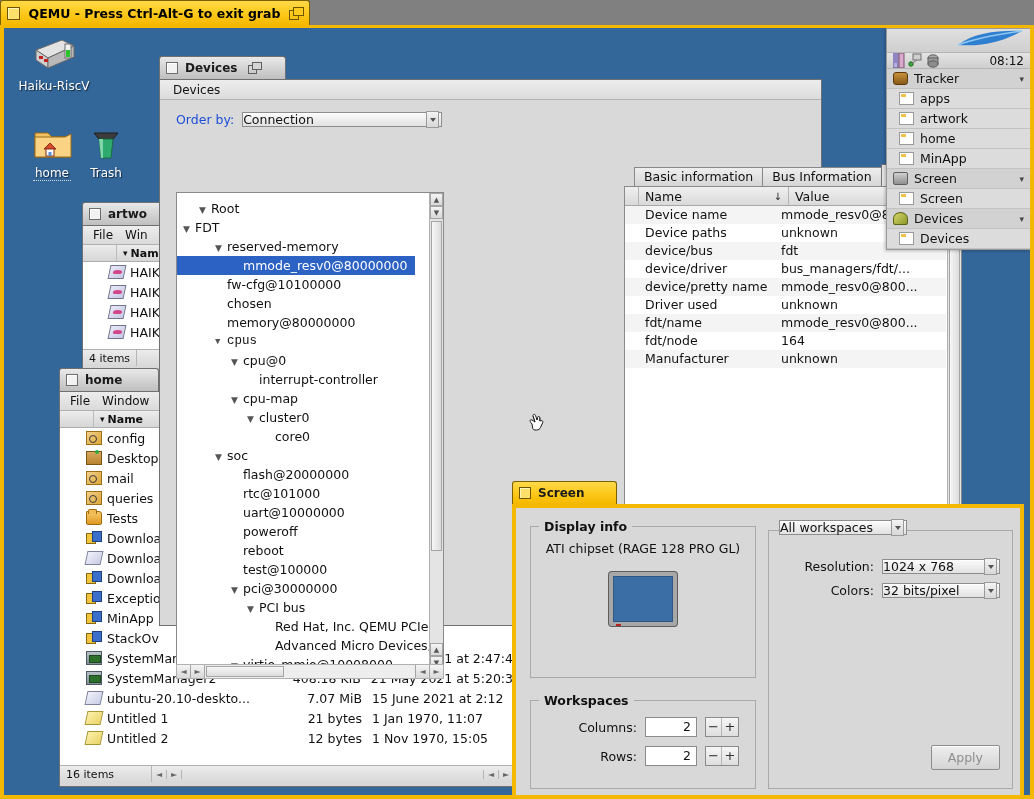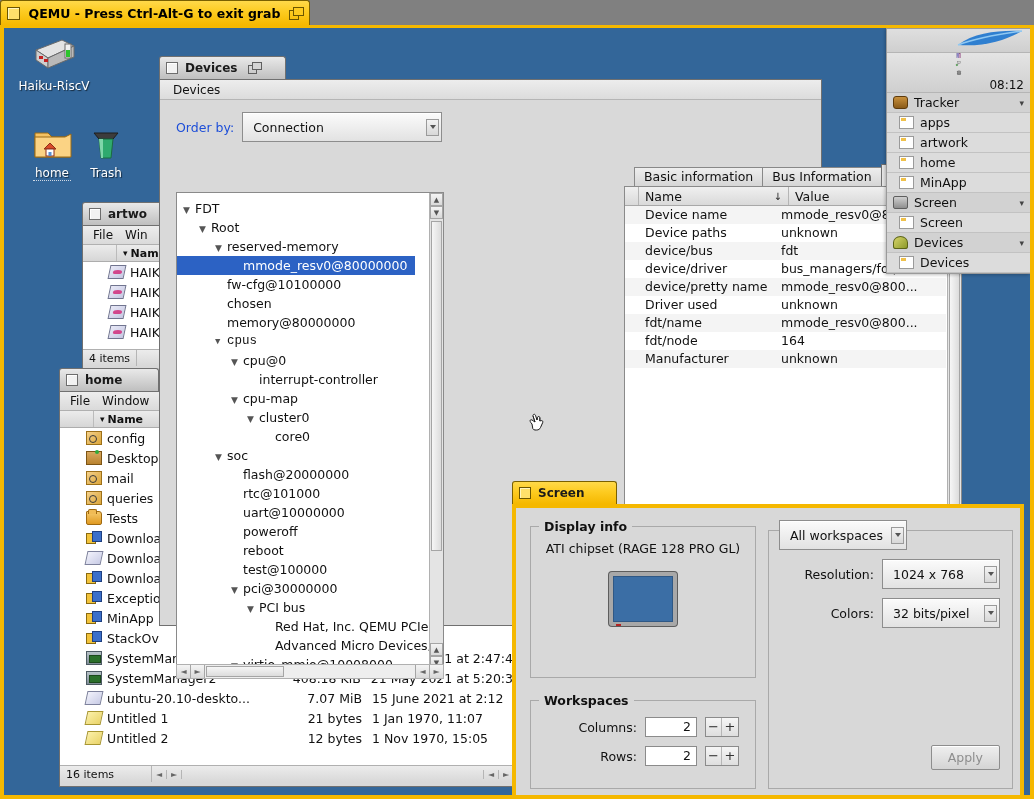--- a/index.html
+++ b/index.html
@@ -100,22 +100,22 @@
     height: 20px; background: linear-gradient(to bottom,#ededed,#dcdcdc);
     border-bottom: 1px solid #b5b5b5; display:flex; align-items:center;
     padding: 0 8px; font-size: 12px; color:#111;
   }
   .menubar .mi { padding: 0 5px; }
 
   .orderby-row { display:flex; align-items:center; gap:8px; padding: 12px 12px 8px 16px; }
   .orderby-row .lbl { font-size: 12.5px; color:#1d4ed8; }
   .hselect {
     background: linear-gradient(to bottom,#fbfbfb,#e2e2e2);
-    border: 1px solid #8d8d8d; height: 30px; display:flex; align-items:center;
-    padding: 0 2px 0 10px; font-size: 12.5px; color:#111; position:relative;
+    border: 1px solid #8d8d8d; height: 15px; display:flex; align-items:center;
+    padding: 0 2px 0 0; font-size: 12.5px; color:#111; position:relative;
     box-shadow: inset 0 1px 0 #fff;
   }
   .hselect .txt { flex: 1; white-space: nowrap; overflow:hidden; }
   .hselect .arrowbox {
     width: 13px; height: 17px; margin-left: 5px;
     background: linear-gradient(to bottom,#f3f3f3,#d8d8d8);
     border: 1px solid #9a9a9a; display:flex; align-items:center; justify-content:center;
   }
   .hselect .arrowbox::after {
     content:""; border-left:3px solid transparent; border-right:3px solid transparent;
@@ -279,23 +279,23 @@
   }
 
   
   #deskbar {
     position:absolute; right:0; top:0; width:144px; z-index:60;
     background:#d6d6d6; border:1px solid #9a9a9a; border-right:none;
     box-shadow: -1px 1px 3px rgba(0,0,0,.25);
   }
   #deskbar .leafarea { height:23px; background:linear-gradient(to bottom,#dfdfdf,#cfcfcf); position:relative; overflow:hidden;}
   #deskbar .tray {
-    height:41px; background:linear-gradient(to bottom,#e4e4e4,#cfcfcf);
+    height:17px; background:linear-gradient(to bottom,#e4e4e4,#cfcfcf);
     border-top:1px solid #b5b5b5; border-bottom:1px solid #b5b5b5;
-    display:flex; align-items:center; gap:3px; padding:0 6px;flex-direction:column;
+    display:flex; align-items:flex-end; gap:3px; padding:0 6px;
   }
   #deskbar .clock { margin-left:auto; font-size:12px; color:#111; }
   .db-item {
     height:20px; display:flex; align-items:center; gap:6px; padding:0 6px;
     font-size:12.5px; color:#111; background:#d2d2d2; border-bottom:1px solid #c2c2c2;
   }
   .db-item.sub { background:#dcdcdc; padding-left:12px; }
   .db-item .chev { margin-left:auto; font-size:9px; color:#444; }
   .db-ic { width:15px; height:13px; flex:none; position:relative; }
   .db-ic.tracker { background:linear-gradient(to bottom,#c8903c,#8a5a18); border:1px solid #5d3a0c; border-radius:3px; }
@@ -448,22 +448,22 @@
           <div class="orderby-row">
             <span class="lbl">Order by:</span>
             <div class="hselect" style="width:200px;">
               <span class="txt">Connection</span>
               <span class="arrowbox"></span>
             </div>
           </div>
 
           <div class="tree-pane">
             <div class="tree-list" id="tree-list">
+                <div class="trow" style="padding-left: 22px;"><span class="arw">▼</span><span>Root</span></div>
                 <div class="trow" style="padding-left: 6px;"><span class="arw">▼</span><span>FDT</span></div>
-                <div class="trow" style="padding-left: 22px;"><span class="arw">▼</span><span>Root</span></div>
                 <div class="trow" style="padding-left: 38px;"><span class="arw">▼</span><span>reserved-memory</span></div>
                 <div><div class="trow sel" style="padding-left: 54px; display: inline-block; width: auto; padding-right: 8px;"><span class="arw none" style="color: rgb(255, 255, 255);"></span><span>mmode_resv0@80000000</span></div></div>
                 <div class="trow" style="padding-left: 38px;"><span class="arw none"></span><span>fw-cfg@10100000</span></div>
                 <div class="trow" style="padding-left: 38px;"><span class="arw none"></span><span>chosen</span></div>
                 <div class="trow" style="padding-left: 38px;"><span class="arw none"></span><span>memory@80000000</span></div>
                 <div class="trow" style="padding-left: 38px; font-family: Liberation Mono, monospace;"><span class="arw">▼</span><span>cpus</span></div>
                 <div class="trow" style="padding-left: 54px;"><span class="arw">▼</span><span>cpu@0</span></div>
                 <div class="trow" style="padding-left: 70px;"><span class="arw none"></span><span>interrupt-controller</span></div>
                 <div class="trow" style="padding-left: 54px;"><span class="arw">▼</span><span>cpu-map</span></div>
                 <div class="trow" style="padding-left: 70px;"><span class="arw">▼</span><span>cluster0</span></div>

